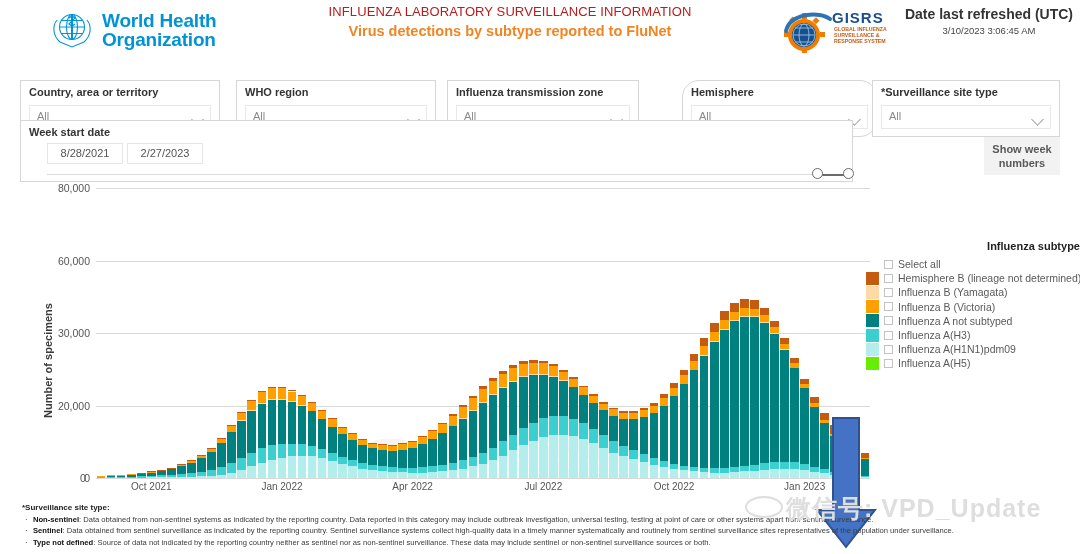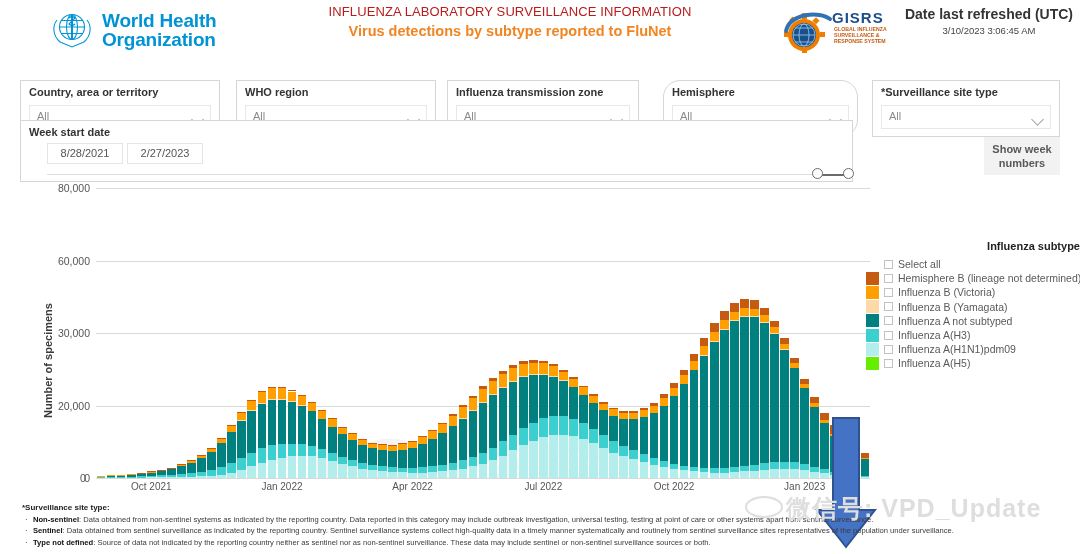--- a/index.html
+++ b/index.html
@@ -174,21 +174,21 @@
   </div>
 
   <div class="slicer" style="left:447px; top:60px; width:192px; height:57px;">
     <div class="slicer-title">Influenza transmission zone</div>
     <div class="slicer-box">
       <div class="slicer-val">All</div>
       <div class="chev"></div>
     </div>
   </div>
 
-  <div class="slicer" style="left:663px; top:60px; width:195px; height:57px;border-radius:17px;">
+  <div class="slicer" style="left:682px; top:60px; width:195px; height:57px;border-radius:17px;">
     <div class="slicer-title">Hemisphere</div>
     <div class="slicer-box">
       <div class="slicer-val">All</div>
       <div class="chev"></div>
     </div>
   </div>
 
   <div class="slicer" style="left:872px; top:60px; width:188px; height:57px;">
     <div class="slicer-title">*Surveillance site type</div>
     <div class="slicer-box">
@@ -872,28 +872,28 @@
       <span class="cb"></span>
       <span class="legend-label">Select all</span>
     </div>
     <div id="legend-rows">
         <div class="legend-row">
           <span class="swatch" style="background:#C55A11"></span>
           <span class="cb"></span>
           <span class="legend-label">Hemisphere B (lineage not determined)</span>
         </div>
         <div class="legend-row">
+          <span class="swatch" style="background:#FCD9A6"></span>
+          <span class="cb"></span>
+          <span class="legend-label">Influenza B (Yamagata)</span>
+        </div>
+        <div class="legend-row">
           <span class="swatch" style="background:#FFA000"></span>
           <span class="cb"></span>
           <span class="legend-label">Influenza B (Victoria)</span>
-        </div>
-        <div class="legend-row">
-          <span class="swatch" style="background:#FCD9A6"></span>
-          <span class="cb"></span>
-          <span class="legend-label">Influenza B (Yamagata)</span>
         </div>
         <div class="legend-row">
           <span class="swatch" style="background:#00807F"></span>
           <span class="cb"></span>
           <span class="legend-label">Influenza A not subtyped</span>
         </div>
         <div class="legend-row">
           <span class="swatch" style="background:#3BCFCF"></span>
           <span class="cb"></span>
           <span class="legend-label">Influenza A(H3)</span>

